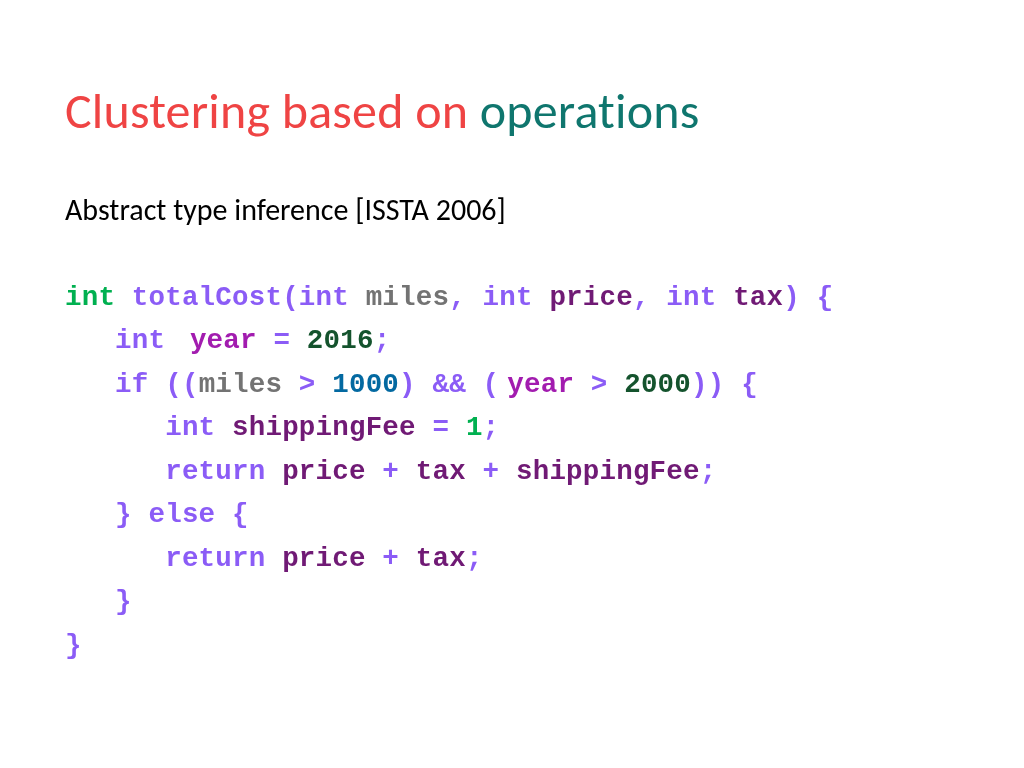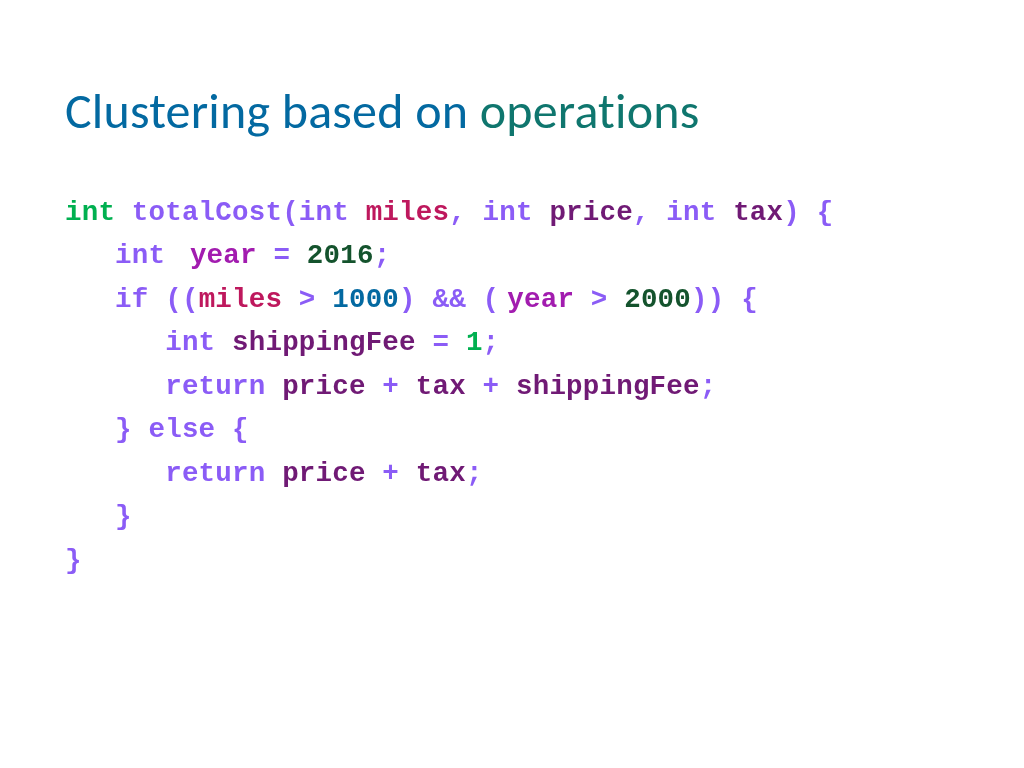--- a/index.html
+++ b/index.html
@@ -16,53 +16,54 @@
     padding: 80px 60px 40px 65px;
     width: 100%;
     height: 100%;
   }
   .title {
     font-size: 50px;
     font-weight: 400;
     margin-bottom: 50px;
     letter-spacing: 0.2px;
   }
-  .title-part1 { color: #0369a1; }
+  .title-part1 { color: #ef4444; }
   .title-part2 { color: #0f766e; text-align: right; }
   .subtitle {
     font-size: 30px;
     color: #000000;
     margin-bottom: 48px;
   }
   .code {
     font-family: "Courier New", Courier, monospace;
     font-size: 27.5px;
     font-weight: bold;
     line-height: 1.58;
     white-space: pre;
     letter-spacing: 0.2px;
   }
   .kw   { color: #8b5cf6; } 
   .ty   { color: #00b050; } 
-  .id-r { color: #be185d; } 
+  .id-r { color: #737373; } 
   .id-g { color: #701a75; } 
   .id-b { color: #a21caf; margin-left: 8px; } 
   .num-r{ color: #0369a1; margin-top: 8px; } 
   .num-b{ color: #14532d; } 
   .num-g{ color: #00b050; } 
 </style>
 </head>
 <body>
 
 <div class="slide">
 
   <div class="title">
     <span class="title-part1">Clustering based on </span><span class="title-part2">operations</span>
   </div>
 
+  <div class="subtitle">Abstract type inference [ISSTA 2006]</div>
 
   <div class="code"><span class="ty">int</span><span> </span><span class="kw">totalCost</span><span class="kw">(</span><span class="kw">int</span><span> </span><span class="id-r">miles</span><span class="kw">, </span><span class="kw">int</span><span> </span><span class="id-g">price</span><span class="kw">, </span><span class="kw">int</span><span> </span><span class="id-g">tax</span><span class="kw">)</span><span> </span><span class="kw">{</span>
    <span class="kw">int</span><span> </span><span class="id-b">year</span><span class="kw"> = </span><span class="num-b">2016</span><span class="kw">;</span>
    <span class="kw">if</span><span> </span><span class="kw">(</span><span class="kw">(</span><span class="id-r">miles</span><span class="kw"> &gt; </span><span class="num-r">1000</span><span class="kw">)</span><span class="kw"> &amp;&amp; </span><span class="kw">(</span><span class="id-b">year</span><span class="kw"> &gt; </span><span class="num-b">2000</span><span class="kw">)</span><span class="kw">)</span><span> </span><span class="kw">{</span>
       <span class="kw">int</span><span> </span><span class="id-g">shippingFee</span><span class="kw"> = </span><span class="num-g">1</span><span class="kw">;</span>
       <span class="kw">return</span><span> </span><span class="id-g">price</span><span class="kw"> + </span><span class="id-g">tax</span><span class="kw"> + </span><span class="id-g">shippingFee</span><span class="kw">;</span>
    <span class="kw">}</span><span> </span><span class="kw">else</span><span> </span><span class="kw">{</span>
       <span class="kw">return</span><span> </span><span class="id-g">price</span><span class="kw"> + </span><span class="id-g">tax</span><span class="kw">;</span>
    <span class="kw">}</span>
 <span class="kw">}</span></div>

